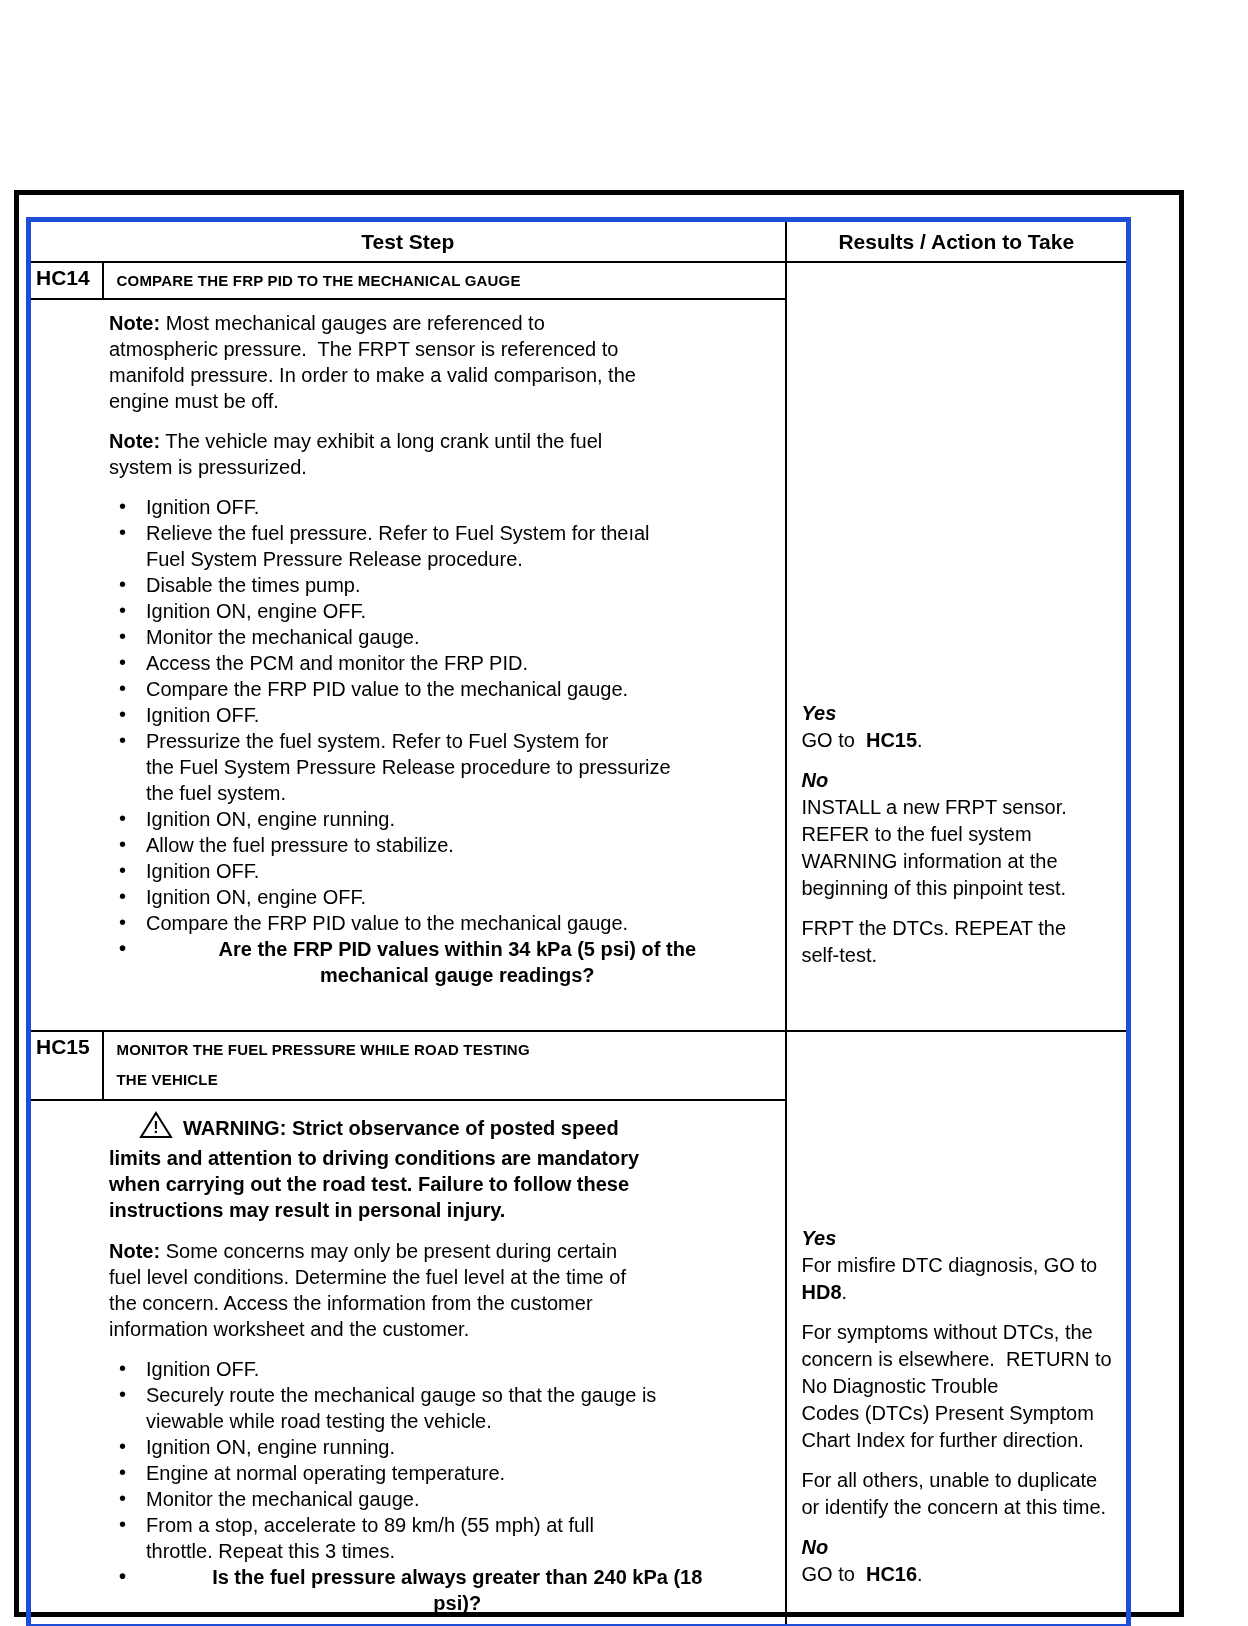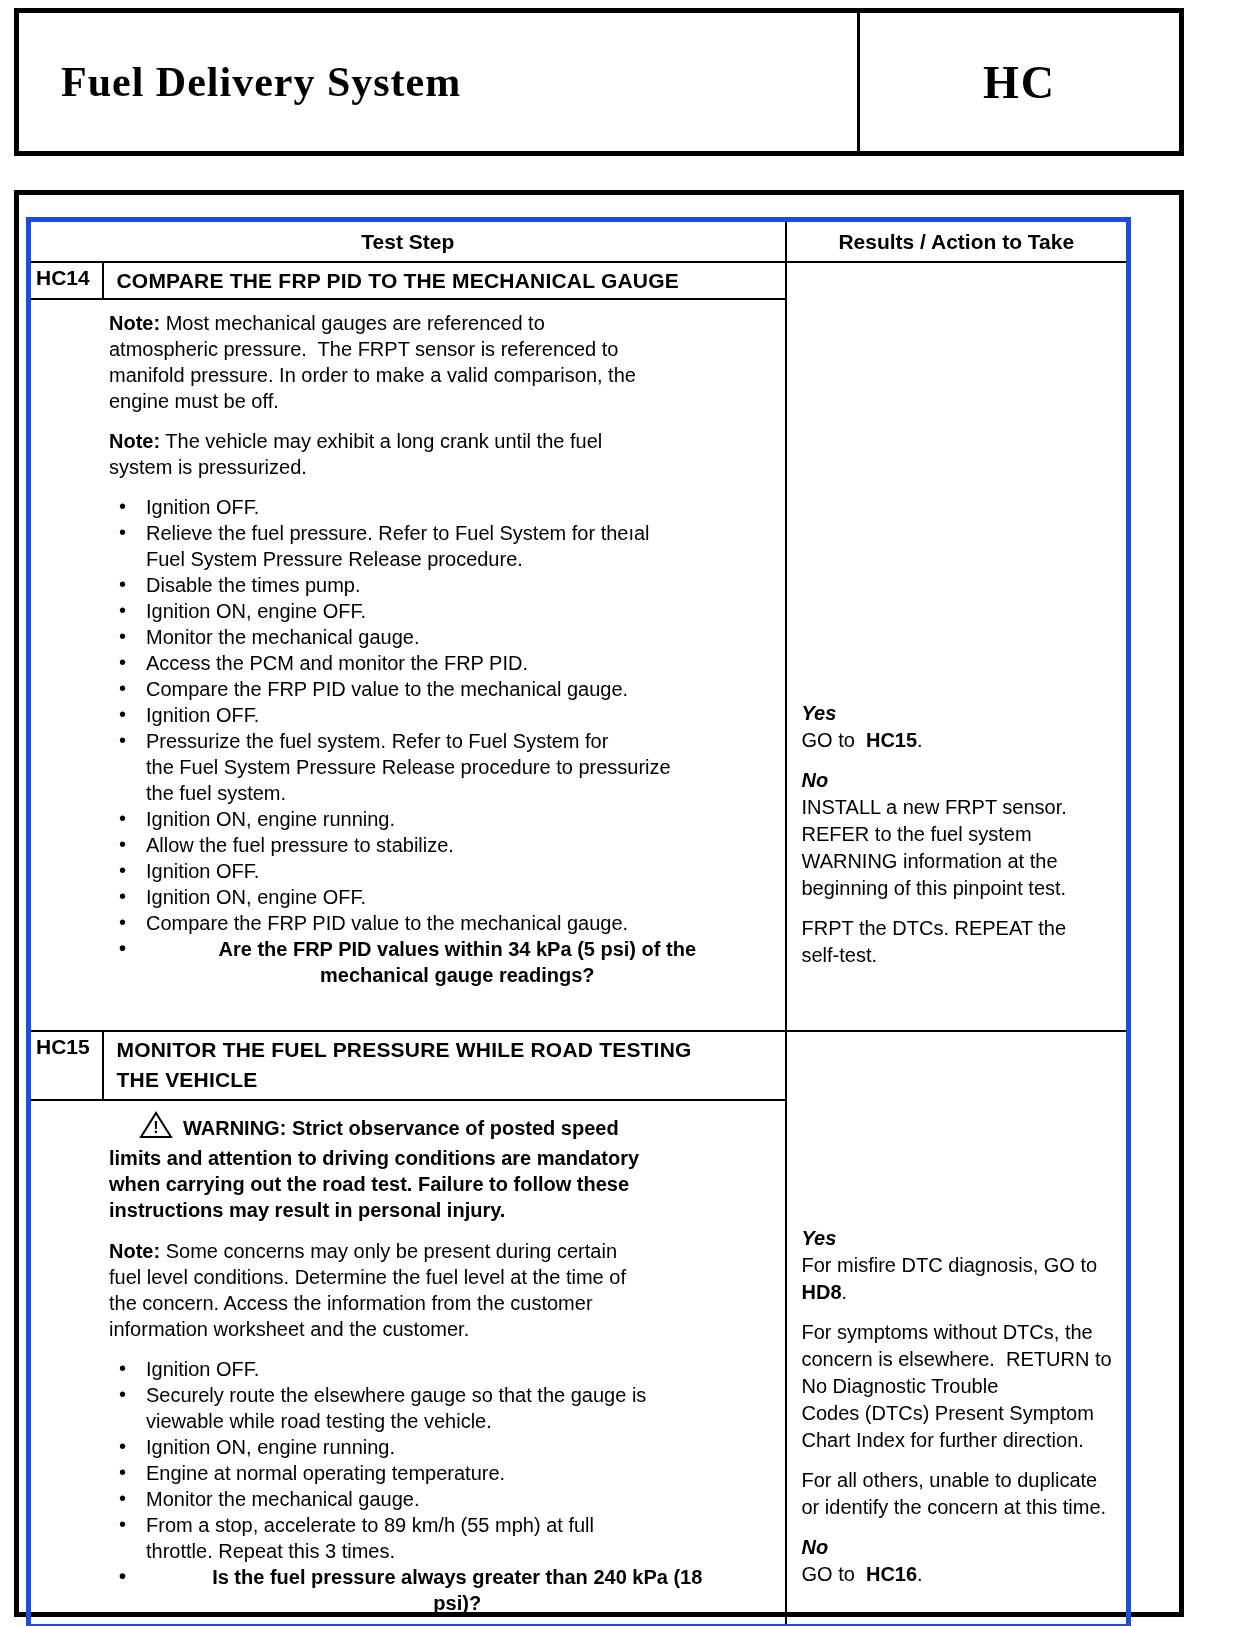--- a/index.html
+++ b/index.html
@@ -22,21 +22,21 @@
   
   table.test-table { position:absolute; left:7px; top:22px; width:1100px;
                      border-collapse:collapse; table-layout:fixed;
                      border:5px solid #1d4ed8; font-size:20px;padding-left:12px; }
   .test-table th, .test-table td { border:2px solid #000; vertical-align:top; }
   .test-table thead th { height:37px; font-size:21px; font-weight:bold;
                          text-align:center; vertical-align:middle; }
   col.c-code { width:74px; } col.c-step { width:683px; } col.c-res { width:343px; }
 
   .code-cell  { font-weight:bold; font-size:21px; padding:3px 2px 0 5px; height:32px; }
-  .title-cell { font-weight:bold; font-size:21px; padding:3px 8px 0 13px;
+  .title-cell { font-weight:bold; font-size:15px; padding:3px 8px 0 13px;
                 white-space:pre-line; letter-spacing:0.2px; line-height:30px; }
   tr.hc15-row .code-cell, tr.hc15-row .title-cell { height:64px; }
 
   .body-cell { padding:10px 16px 8px 78px; line-height:26px; }
   .body-cell.h14 { height:712px;margin-top:40px; }
   .body-cell.h15 { height:486px; padding-top:6px; }
 
   .note { margin:0 0 14px 0; white-space:pre-line; }
   .b { font-weight:bold; }
 
@@ -53,28 +53,20 @@
   .results-cell.rc15 { padding-top:193px; }
   .res-label { font-weight:bold; margin:0;font-style:italic; }
   .res-line  { margin:0; white-space:pre-line; }
   .mt { margin-top:13px; }
 </style>
 </head>
 <body>
 
 <div class="page">
 
-  <div class="header-box">
-    <div class="header-left">
-      <span class="page-title">Fuel Delivery System</span>
-    </div>
-    <div class="header-right">
-      <span class="page-code">HC</span>
-    </div>
-  </div>
 
   <div class="main-box">
     <table class="test-table">
       <colgroup>
           <col class="c-code">
           <col class="c-step">
           <col class="c-res">
         </colgroup>
       <thead>
         <tr>
@@ -158,21 +150,21 @@
                   </svg></span><span>WARNING: Strict observance of posted speed
 limits and attention to driving conditions are mandatory
 when carrying out the road test. Failure to follow these
 instructions may result in personal injury.</span></p>
             <p class="note"><span class="b">Note:</span><span> Some concerns may only be present during certain
 fuel level conditions. Determine the fuel level at the time of
 the concern. Access the information from the customer
 information worksheet and the customer.</span></p>
             <ul class="bullets">
               <li>Ignition OFF.</li>
-              <li>Securely route the elsewhere gauge so that the gauge is
+              <li>Securely route the mechanical gauge so that the gauge is
 viewable while road testing the vehicle.</li>
               <li>Ignition ON, engine running.</li>
               <li>Engine at normal operating temperature.</li>
               <li>Monitor the mechanical gauge.</li>
               <li>From a stop, accelerate to 89 km/h (55 mph) at full
 throttle. Repeat this 3 times.</li>
               <li class="bq">Is the fuel pressure always greater than 240 kPa (18
 psi)?</li>
             </ul>
           </td>

